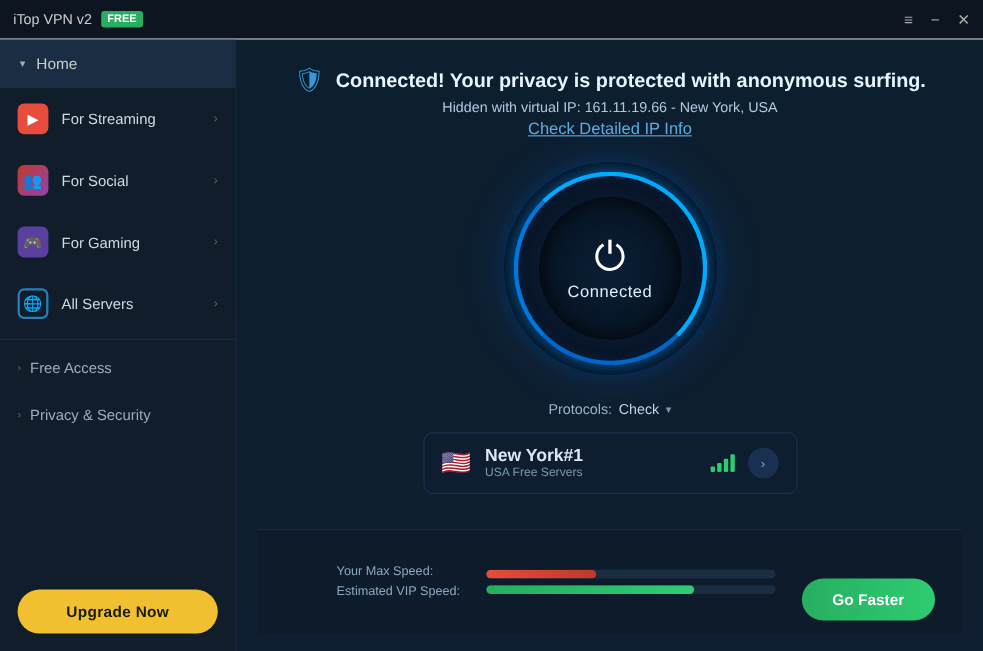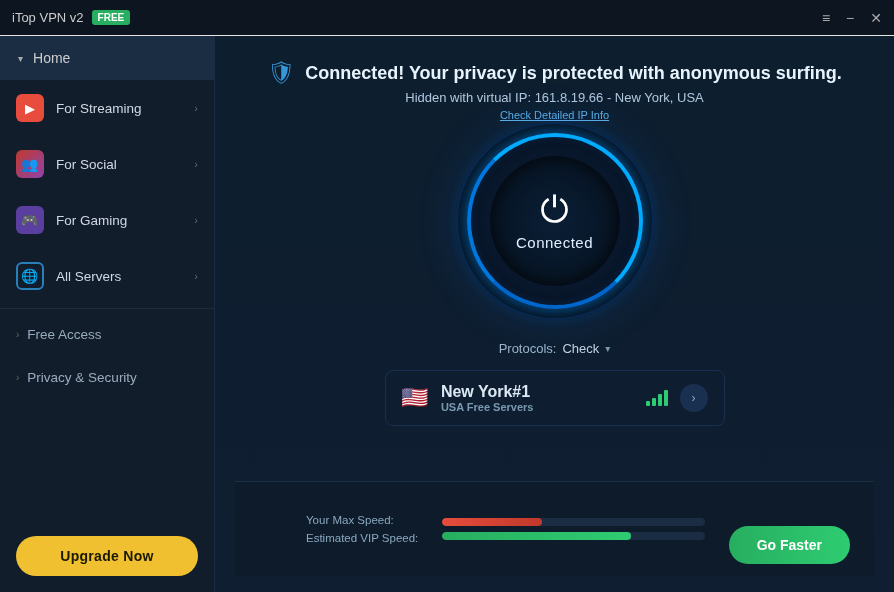--- a/index.html
+++ b/index.html
@@ -183,25 +183,25 @@
     .hidden-ip {
       font-size: 13px;
       color: #8aa8c0;
       margin-bottom: 4px;
       text-align: center;
     }
     .hidden-ip span {
       color: #b0c8de;
     }
     .check-ip-link {
-      font-size: 11px;
+      font-size: 15px;
       color: #5dade2;
       text-decoration: underline;
       cursor: pointer;
-      margin-bottom: 0;
+      margin-bottom: 18px;
       display: block;
       text-align: center;
     }
 
     
     .power-circle-container {
       position: relative;
       width: 200px;
       height: 200px;
       margin-bottom: 20px;
@@ -286,21 +286,20 @@
     }
     .server-info { flex: 1; }
     .server-name {
       font-size: 16px;
       font-weight: 600;
       color: #dce8f4;
     }
     .server-type {
       font-size: 11px;
       color: #7a98b0;
-      font-weight: bold;
     }
     .signal-bars {
       display: flex;
       align-items: flex-end;
       gap: 2px;
       height: 16px;
     }
     .signal-bars .bar {
       width: 4px;
       background: #2ecc71;
@@ -460,21 +459,21 @@
 
   <div class="content">
 
     <div class="connected-banner">
       <span class="shield-icon">🛡</span>
       <span class="connected-text">Connected! Your privacy is protected with anonymous surfing.</span>
     </div>
 
     <div class="hidden-ip">
       <span>Hidden with virtual IP:</span>
-      <span>161.8.19.66 - New York, USA</span>
+      <span>161.11.19.66 - New York, USA</span>
     </div>
 
     <a class="check-ip-link">Check Detailed IP Info</a>
 
     <div class="power-circle-container">
       <div class="power-circle-bg">
         <div class="power-ring"></div>
         <div class="power-inner">
           <span class="power-icon">⏻</span>
           <span class="connected-label">Connected</span>

